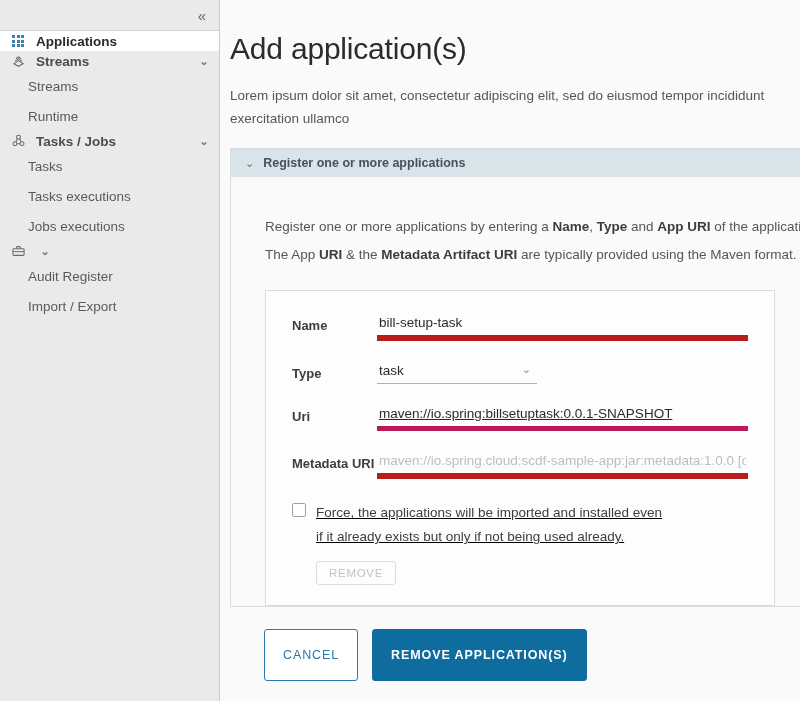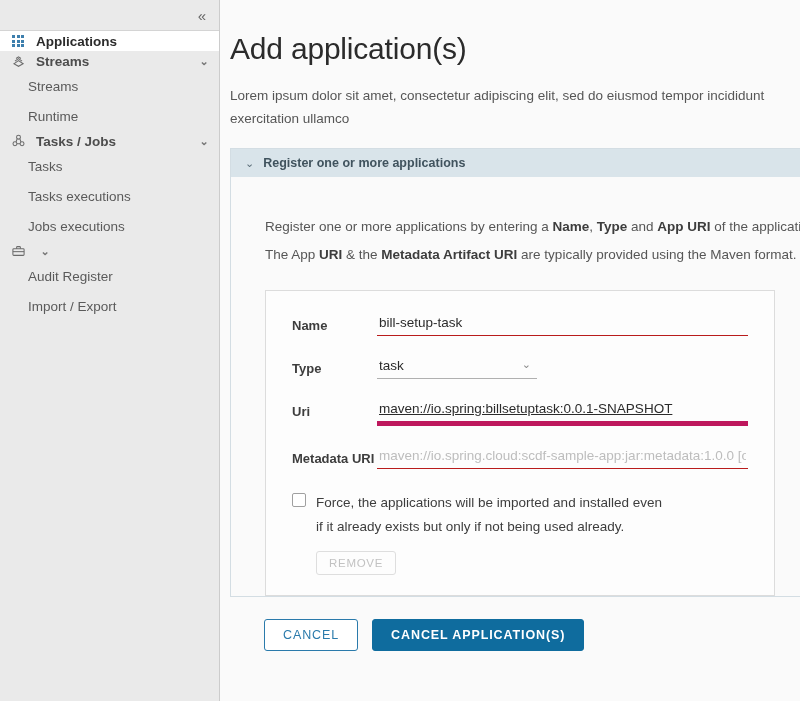--- a/index.html
+++ b/index.html
@@ -166,21 +166,21 @@
     min-width: 85px;
     font-size: 13px;
     font-weight: bold;
     color: #3d3d3d;
     padding-top: 4px;
     line-height: 1.45;
   }
   .field { flex: 1; }
   .underline-input {
     border: none;
-    border-bottom: 1px solid #b91c1c;
+    border-bottom: 6px solid #b91c1c;
     background: transparent;
     outline: none;
     font-family: "Liberation Sans", sans-serif;
     font-size: 13.5px;
     color: #2b2b2b;
     padding: 2px 2px 5px 2px;
     width: 100%;
     display: block;
   }
   .underline-input::placeholder { color: #bdbdbd; }
@@ -204,21 +204,21 @@
     border-radius: 0;
   }
   .select-arrow {
     position: absolute;
     right: 6px; top: 2px;
     pointer-events: none;
     color: #8a8a8a;
     font-size: 11px;
   }
 
-  .force-row { display: flex; align-items: flex-start; margin-top: 22px; }
+  .force-row { display: flex; align-items: flex-start; margin-top: 22px; text-decoration: underline; }
   .cb {
     width: 14px; height: 14px;
     min-width: 14px;
     border: 1px solid #a0a0a0;
     background: #fff;
     border-radius: 2px;
     margin-right: 10px;
     margin-top: 2px;
     cursor: pointer;
   }
@@ -242,21 +242,21 @@
     cursor: default;
   }
 
   .actions { margin-top: 22px; display: flex; gap: 14px; margin-left: 34px; }
   .btn {
     font-family: "Liberation Sans", sans-serif;
     font-size: 12.5px;
     letter-spacing: 0.9px;
     font-weight: bold;
     border-radius: 3px;
-    padding: 9px 18px;
+    padding: 19px 18px;
     cursor: pointer;
     line-height: 1;
   }
   .btn-outline {
     background: #fff;
     border: 1px solid #2a7aab;
     color: #2a7aab;
     font-weight: normal;
   }
   .btn-primary {
@@ -420,18 +420,18 @@
 
             <button class="remove-btn">REMOVE</button>
 
           </div>
 
         </div>
       </section>
 
       <div class="actions">
         <button class="btn btn-outline">CANCEL</button>
-        <button class="btn btn-primary">CANCEL APPLICATION(S)</button>
+        <button class="btn btn-primary">REMOVE APPLICATION(S)</button>
       </div>
 
     </div>
   </main>
 </div>
 
 </body></html>

